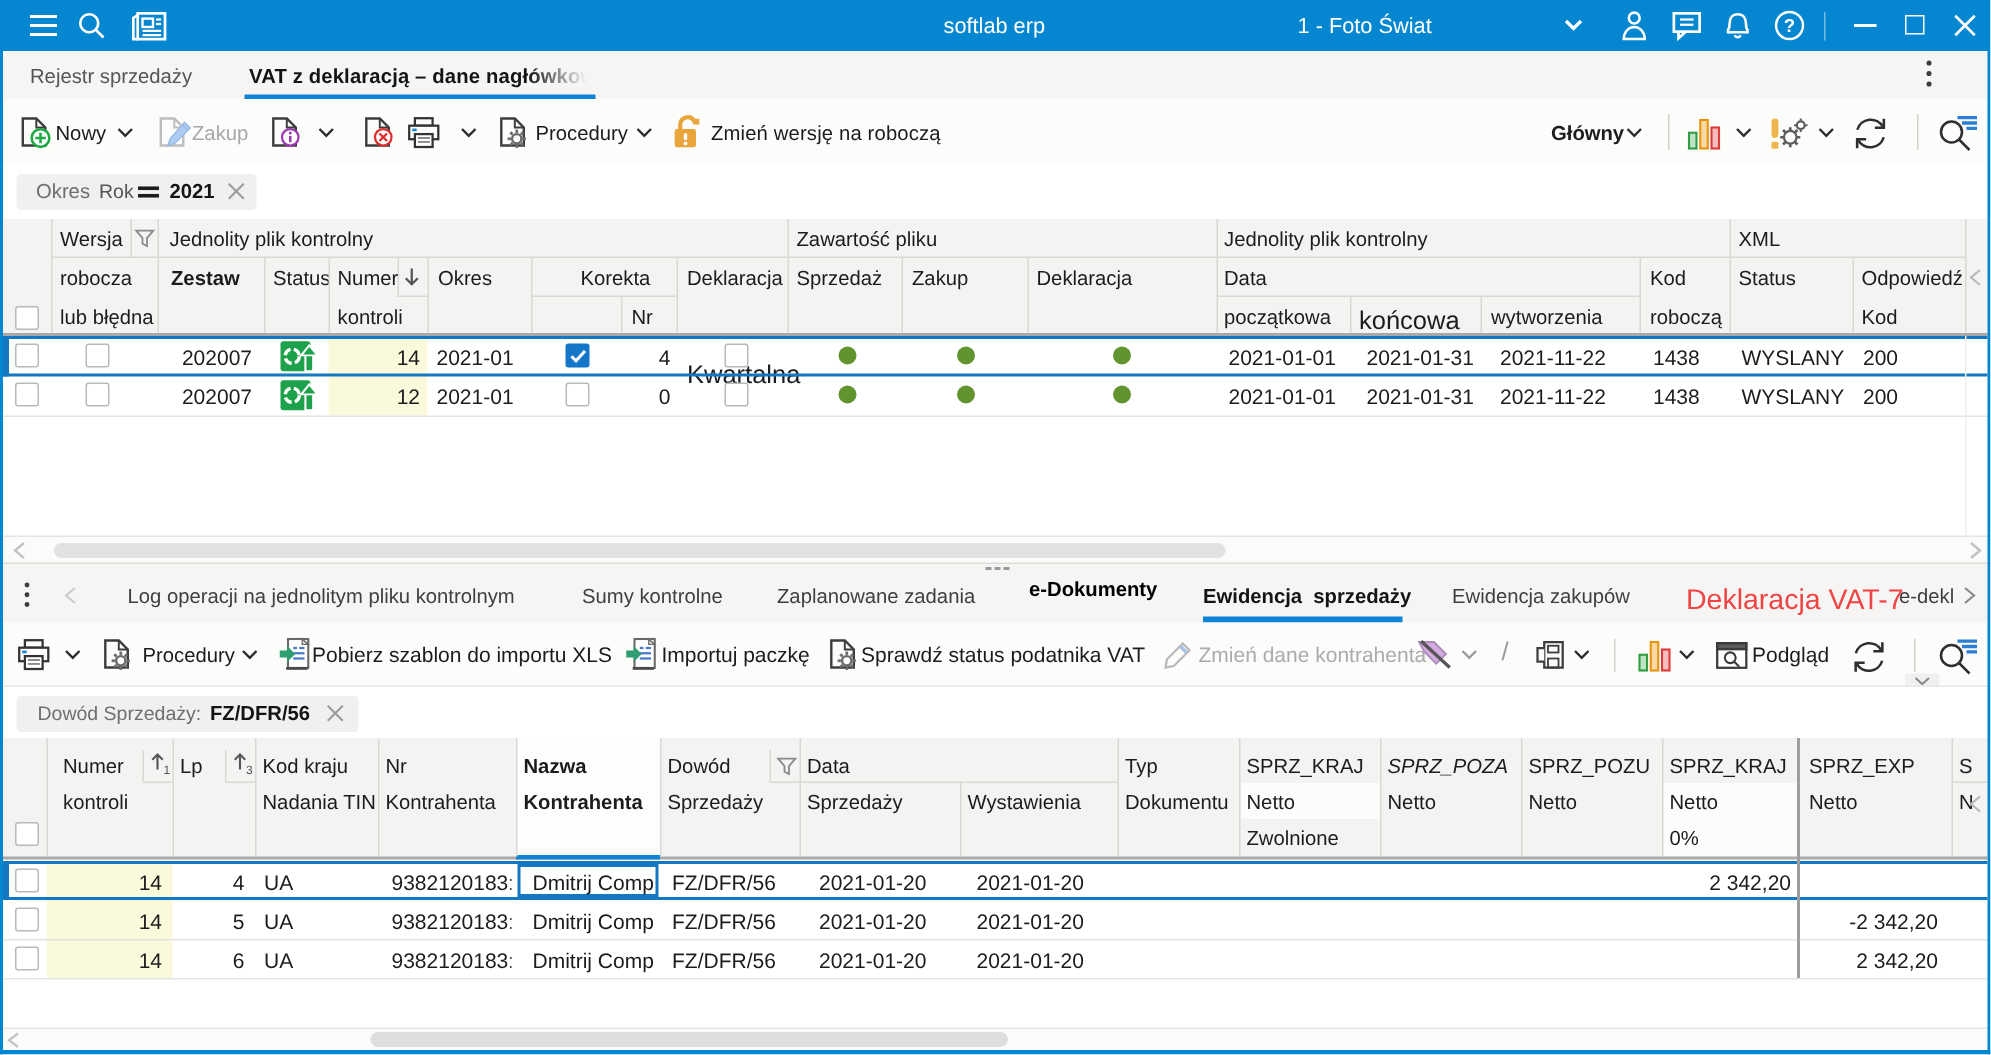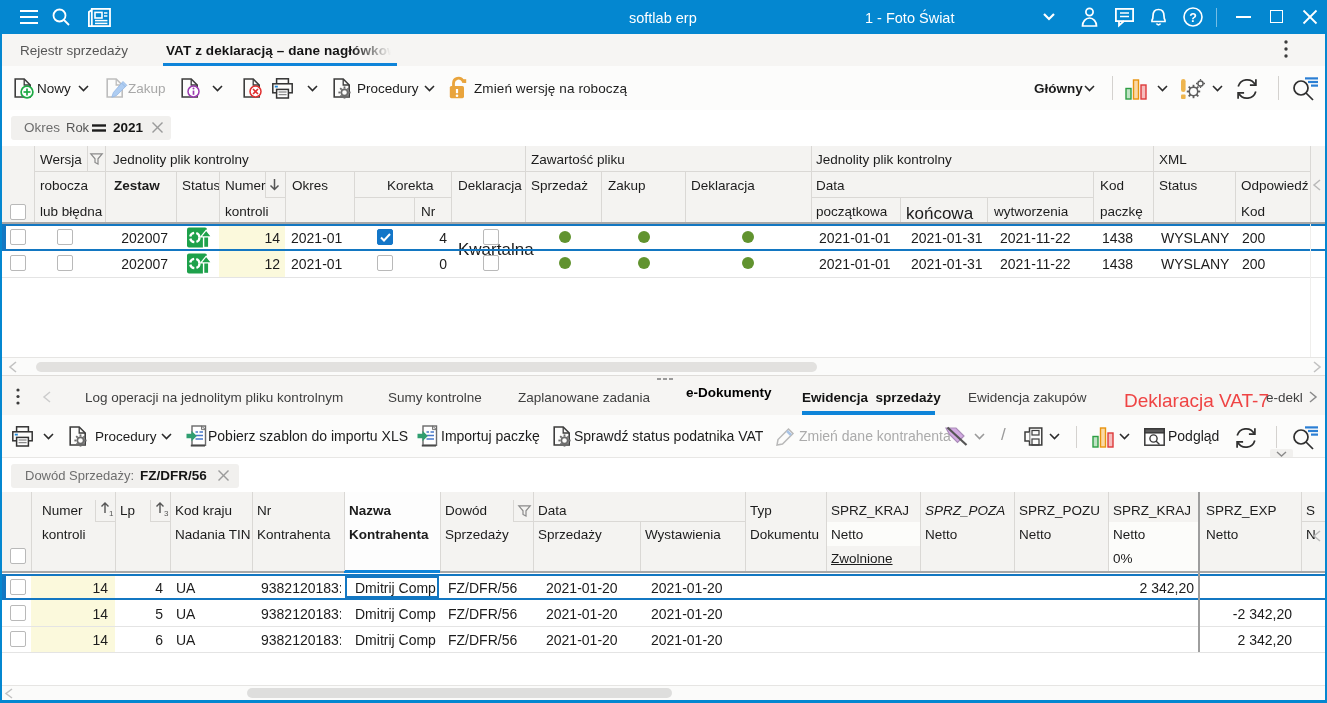--- a/index.html
+++ b/index.html
@@ -341,21 +341,21 @@
         <div class="txt" style="left:5px;top:6px;font-size:13.5px;">Odpowiedź</div>
       </div>
 
   <div class="txt" style="left:40px;top:204px;font-size:13.5px;">lub błędna</div>
   <div class="txt" style="left:225px;top:204px;font-size:13.5px;">kontroli</div>
   <div class="txt" style="left:421px;top:204px;font-size:13.5px;">Nr</div>
   <div class="txt" style="left:458px;top:204px;font-size:17px;margin-top:36px;">Kwartalna</div>
   <div class="txt" style="left:816px;top:204px;font-size:13.5px;">początkowa</div>
   <div class="txt" style="left:906px;top:204px;font-size:17px;">końcowa</div>
   <div class="txt" style="left:994px;top:204px;font-size:13.5px;">wytworzenia</div>
-  <div class="txt" style="left:1100px;top:204px;font-size:13.5px;">paczkę</div>
+  <div class="txt" style="left:1100px;top:204px;font-size:13.5px;">roboczą</div>
   <div class="txt" style="left:1241px;top:204px;font-size:13.5px;">Kod</div>
   <div class="cb" style="left:10px;top:204px;"></div>
   <svg style="left:1313px;top:179px;" width="8" height="12" viewBox="0 0 8 12">
         <path d="M7 1 L1 6 L7 11" fill="none" stroke="#b9b9b9" stroke-width="1.5"></path>
       </svg>
 
   <div class="abs" style="left:219px;top:224px;width:66px;height:53px;background:#fbf9dc;"></div>
 
   <div class="abs" style="left:2px;top:224px;width:1323px;height:2px;background:#1377c2;"></div>
   <div class="abs" style="left:2px;top:249px;width:1323px;height:2px;background:#1377c2;"></div>
@@ -687,21 +687,21 @@
   <div class="txt" style="left:538px;top:527px;font-size:13.5px;">Sprzedaży</div>
   <div class="txt" style="left:645px;top:527px;font-size:13.5px;">Wystawienia</div>
   <div class="txt" style="left:750px;top:527px;font-size:13.5px;">Dokumentu</div>
   <div class="txt" style="left:831px;top:527px;font-size:13.5px;">Netto</div>
   <div class="txt" style="left:925px;top:527px;font-size:13.5px;">Netto</div>
   <div class="txt" style="left:1019px;top:527px;font-size:13.5px;">Netto</div>
   <div class="txt" style="left:1113px;top:527px;font-size:13.5px;">Netto</div>
   <div class="txt" style="left:1206px;top:527px;font-size:13.5px;">Netto</div>
   <div class="txt" style="left:1306px;top:527px;font-size:13.5px;">N</div>
 
-  <div class="txt" style="left:831px;top:551px;font-size:13.5px;text-decoration:underline;">Zwolnione</div>
+  <div class="txt" style="left:831px;top:551px;font-size:13.5px;">Zwolnione</div>
   <div class="txt" style="left:1113px;top:551px;font-size:13.5px;">0%</div>
   <div class="cb" style="left:10px;top:548px;"></div>
   <svg style="left:1313px;top:530px;" width="8" height="12" viewBox="0 0 8 12">
         <path d="M7 1 L1 6 L7 11" fill="none" stroke="#b9b9b9" stroke-width="1.5"></path>
       </svg>
 
   <div class="abs" style="left:31px;top:574px;width:84px;height:78px;background:#fbf9dc;"></div>
 
   <div class="abs" style="left:2px;top:574px;width:1323px;height:2px;background:#1377c2;"></div>
   <div class="abs" style="left:2px;top:598px;width:1323px;height:2px;background:#1377c2;"></div>

